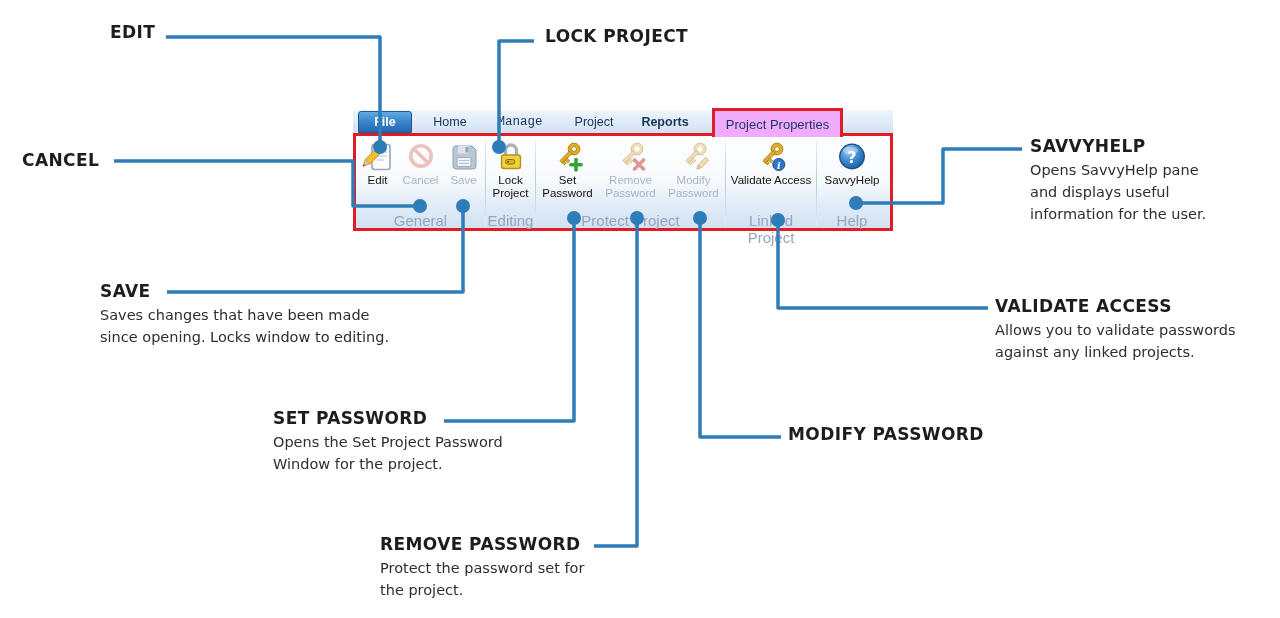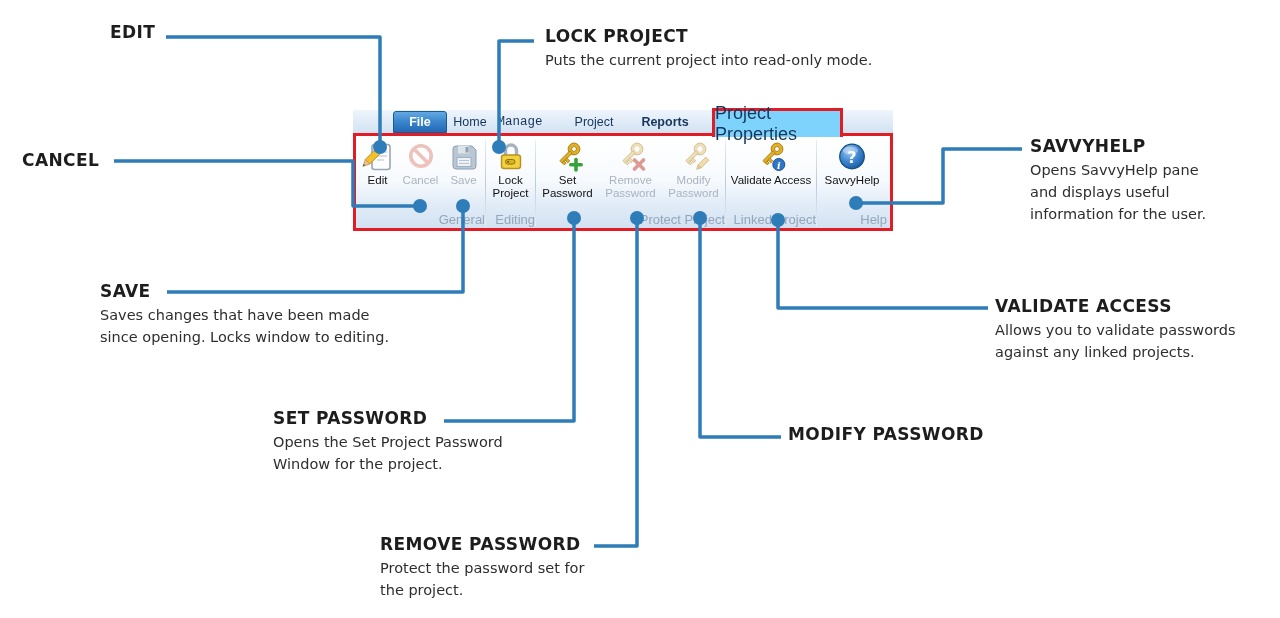--- a/index.html
+++ b/index.html
@@ -17,52 +17,52 @@
   .callout p{margin:1px 0 0;font-family:"DejaVu Sans",sans-serif;font-size:14.5px;
              line-height:22px;color:#2e2e30;white-space:pre-line;}
 
   
   .tabstrip{position:absolute;left:353px;top:110px;width:540px;height:23px;z-index:1;
             background:linear-gradient(#eef5fc,#d2e2f3);}
   .tab{position:absolute;top:0;height:23px;display:flex;align-items:center;justify-content:center;
        font-size:12.5px;color:var(--tab-text);}
   .tab-file{left:5px;top:1px;width:54px;height:22px;border-radius:3px 3px 0 0;color:#ffffff;
             background:linear-gradient(#63a9e3,#3c87cd 45%,#2268b4);border:1px solid #1a5899;
-            box-sizing:border-box;font-weight:bold;margin-left:35px;}
+            box-sizing:border-box;font-weight:bold;}
   .tab-active{position:absolute;left:712px;top:108px;width:131px;height:29px;box-sizing:border-box;
-              border:3px solid var(--highlight-red);border-bottom:none;background:#7dd3fc;z-index:4;
-              display:flex;align-items:center;justify-content:center;font-size:18px;color:var(--tab-text);}
+              border:3px solid var(--highlight-red);border-bottom:none;background:#f0abfc;z-index:4;
+              display:flex;align-items:center;justify-content:center;font-size:13px;color:var(--tab-text);}
   .ribbon-body{position:absolute;left:353px;top:133px;width:534px;height:92px;z-index:2;
                border:3px solid var(--highlight-red);
                background:linear-gradient(#ffffff,#f7fafd 48%,#e3edf8 72%,#d2e1f1 100%);
                display:flex;}
   .group{display:flex;flex-direction:column;padding-top:3px;box-sizing:border-box;}
   .g-general{width:129px;} .g-editing{width:49px;} .g-protect{width:189px;}
   .g-linked{width:90px;} .g-help{width:70px;}
   .gsep{width:1px;margin:4px 0 2px;background:linear-gradient(#e7eef7,#b9cade,#e7eef7);}
   .btns{flex:1;display:flex;justify-content:center;align-items:flex-start;}
   .rbtn{display:flex;flex-direction:column;align-items:center;padding-top:2px;}
   .rbtn svg{display:block;margin-bottom:1px;}
   .lbl{font-size:11.5px;line-height:13px;text-align:center;color:var(--enabled-text);}
   .disabled .lbl{color:var(--disabled-text);}
-  .group-label{height:16px;font-size:13px;color:var(--ribbon-label);text-align:right;}
+  .group-label{height:16px;font-size:15px;color:var(--ribbon-label);text-align:center;}
 
   
   .wires{position:absolute;left:0;top:0;z-index:5;pointer-events:none;}
   .wires polyline{fill:none;stroke:var(--connector);stroke-width:3.5;stroke-linejoin:round;}
   .wires circle{fill:var(--connector);}
 </style>
 </head>
 <body>
 
 <div class="canvas">
 
   <div class="tabstrip">
     <div class="tab tab-file">File</div>
-    <div class="tab" style="left:74px;width:46px;margin-left:20px;">Home</div>
+    <div class="tab" style="left:74px;width:46px;">Home</div>
     <div class="tab" style="left:140px;width:54px;font-family:Liberation Mono, monospace;">Manage</div>
     <div class="tab" style="left:214px;width:54px;">Project</div>
     <div class="tab" style="left:288px;width:48px;font-weight:bold;">Reports</div>
   </div>
   <div class="tab-active">Project Properties</div>
 
   <div class="ribbon-body">
 
     <div class="group g-general">
       <div class="btns">
@@ -215,21 +215,20 @@
       </div>
       <div class="group-label">Help</div>
     </div>
   </div>
 
   <div class="callout" style="left:110px;top:20px;">
     <h3>EDIT</h3>
   </div>
   <div class="callout" style="left:545px;top:24px;">
     <h3>LOCK PROJECT</h3>
-    <p>Puts the current project into read-only mode.</p>
   </div>
   <div class="callout" style="left:22px;top:148px;">
     <h3>CANCEL</h3>
   </div>
   <div class="callout" style="left:100px;top:279px;">
     <h3>SAVE</h3>
     <p>Saves changes that have been made
 since opening. Locks window to editing.</p>
   </div>
   <div class="callout" style="left:273px;top:406px;">

